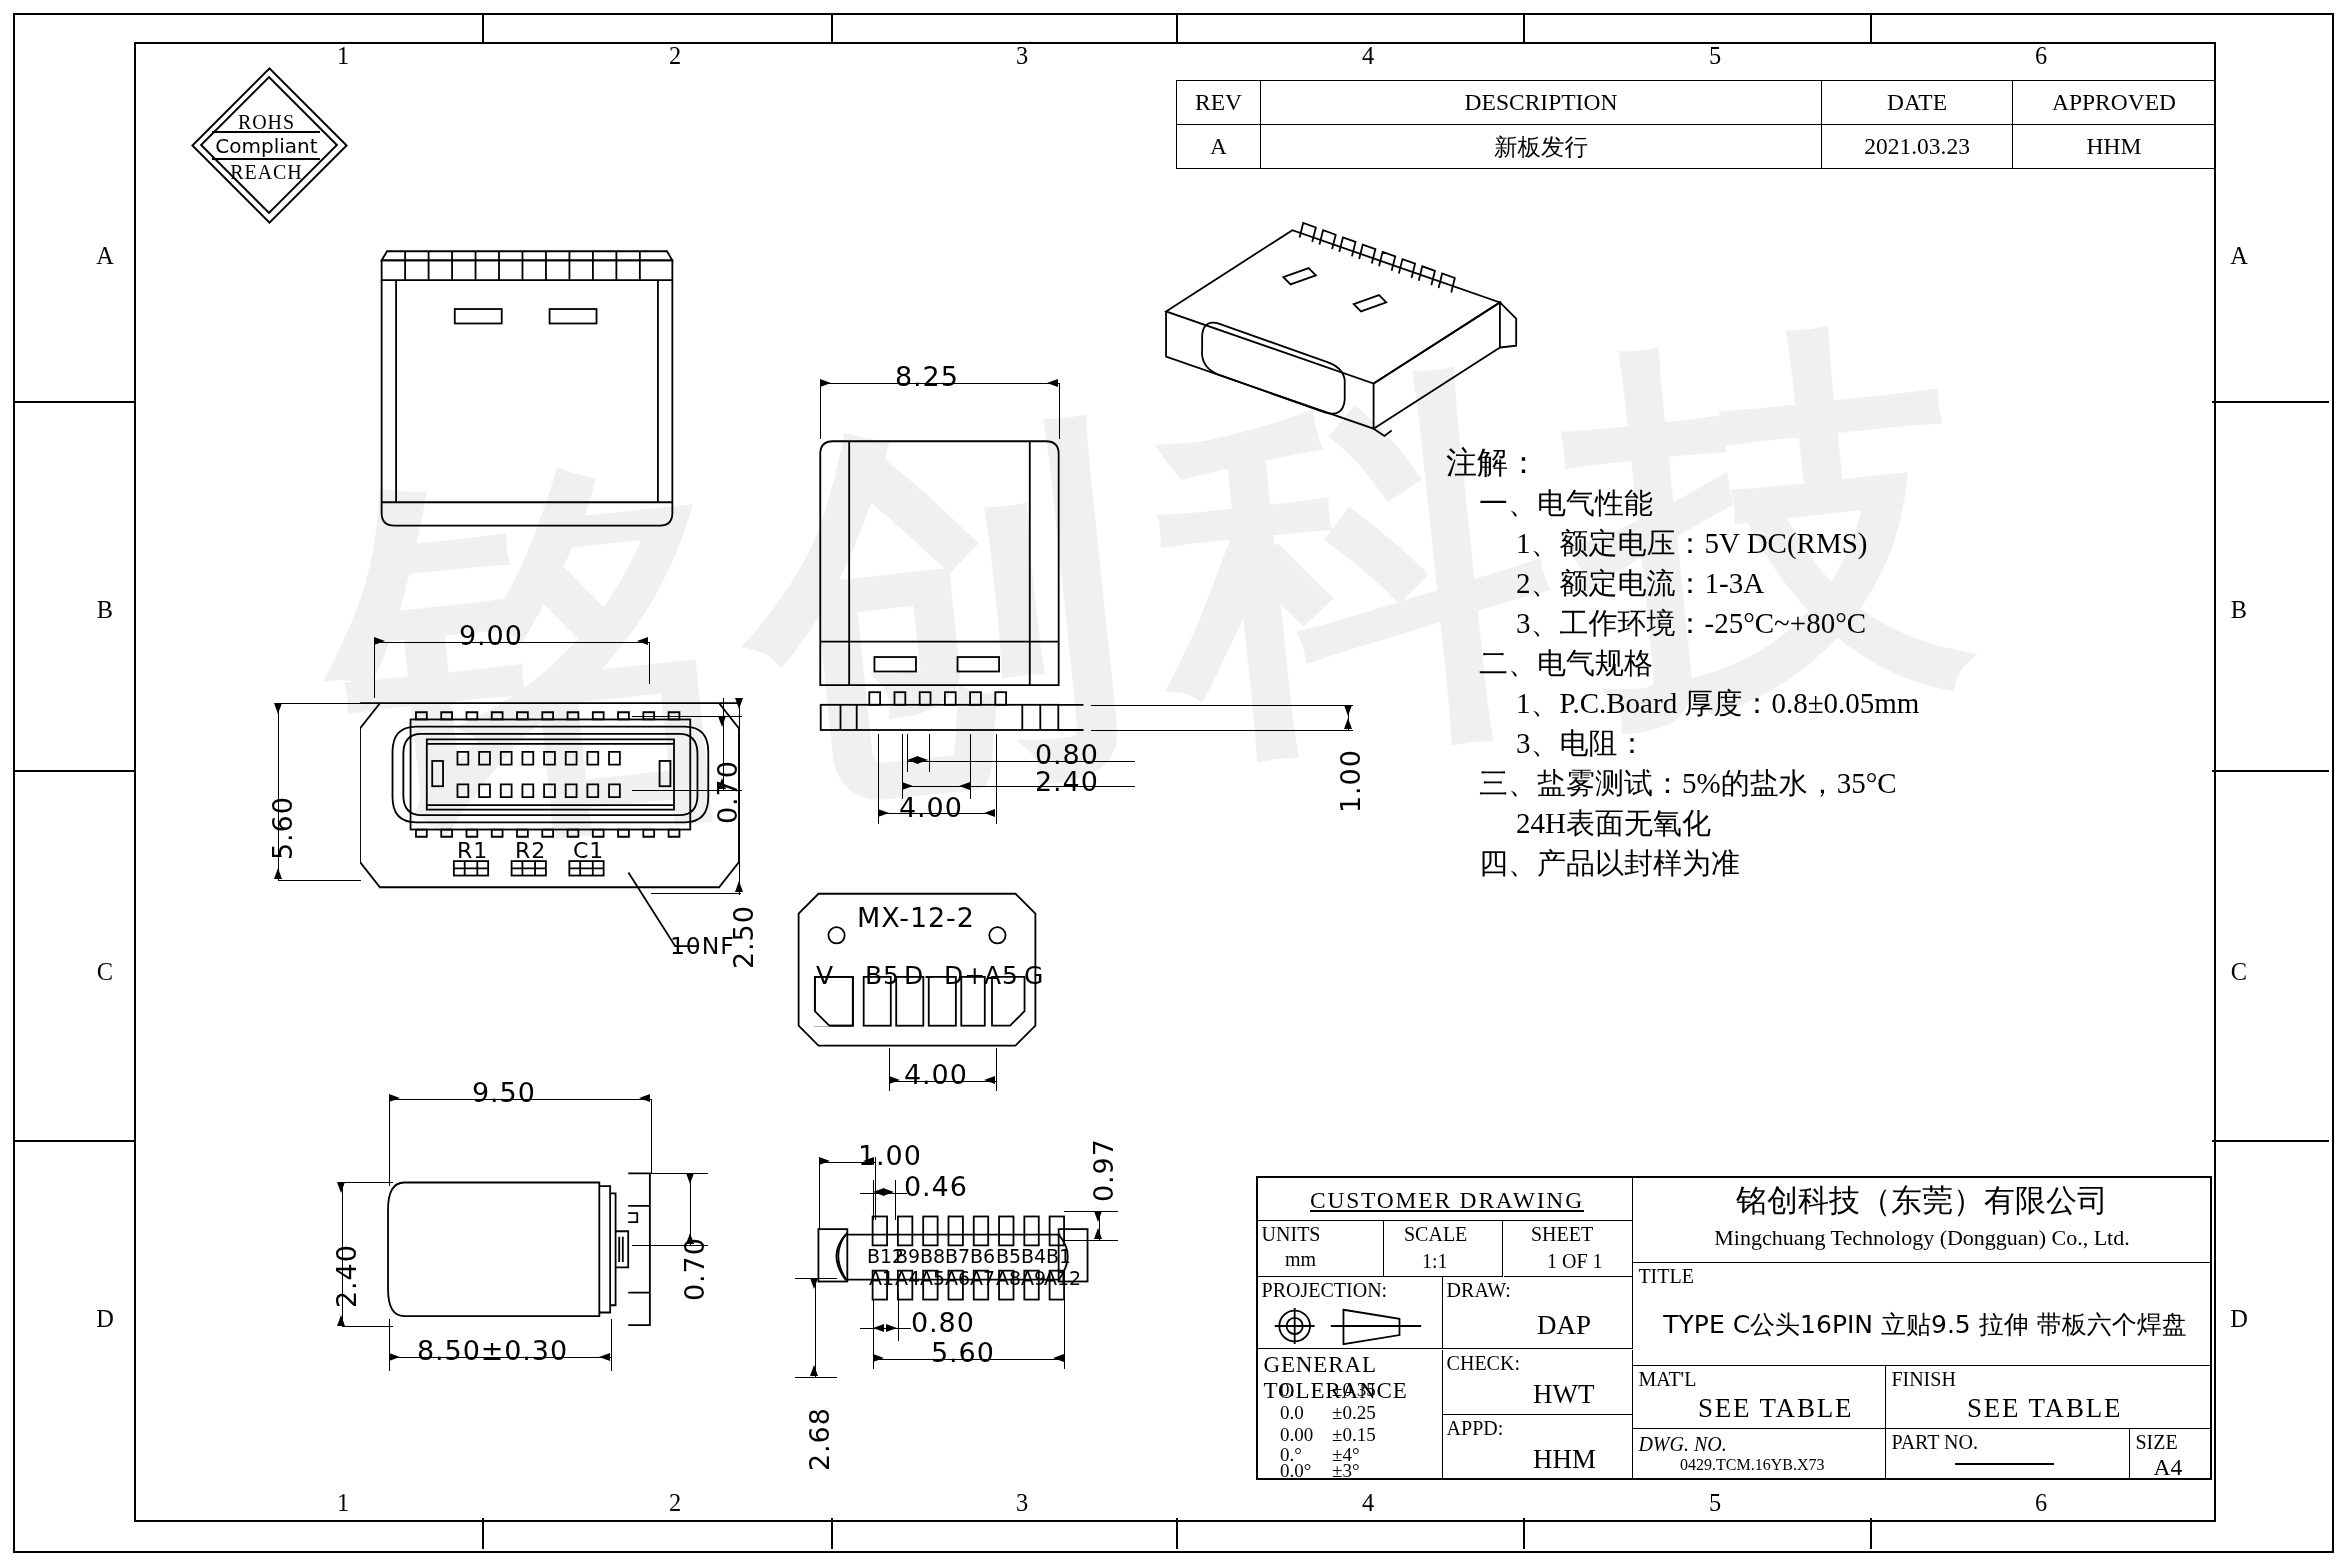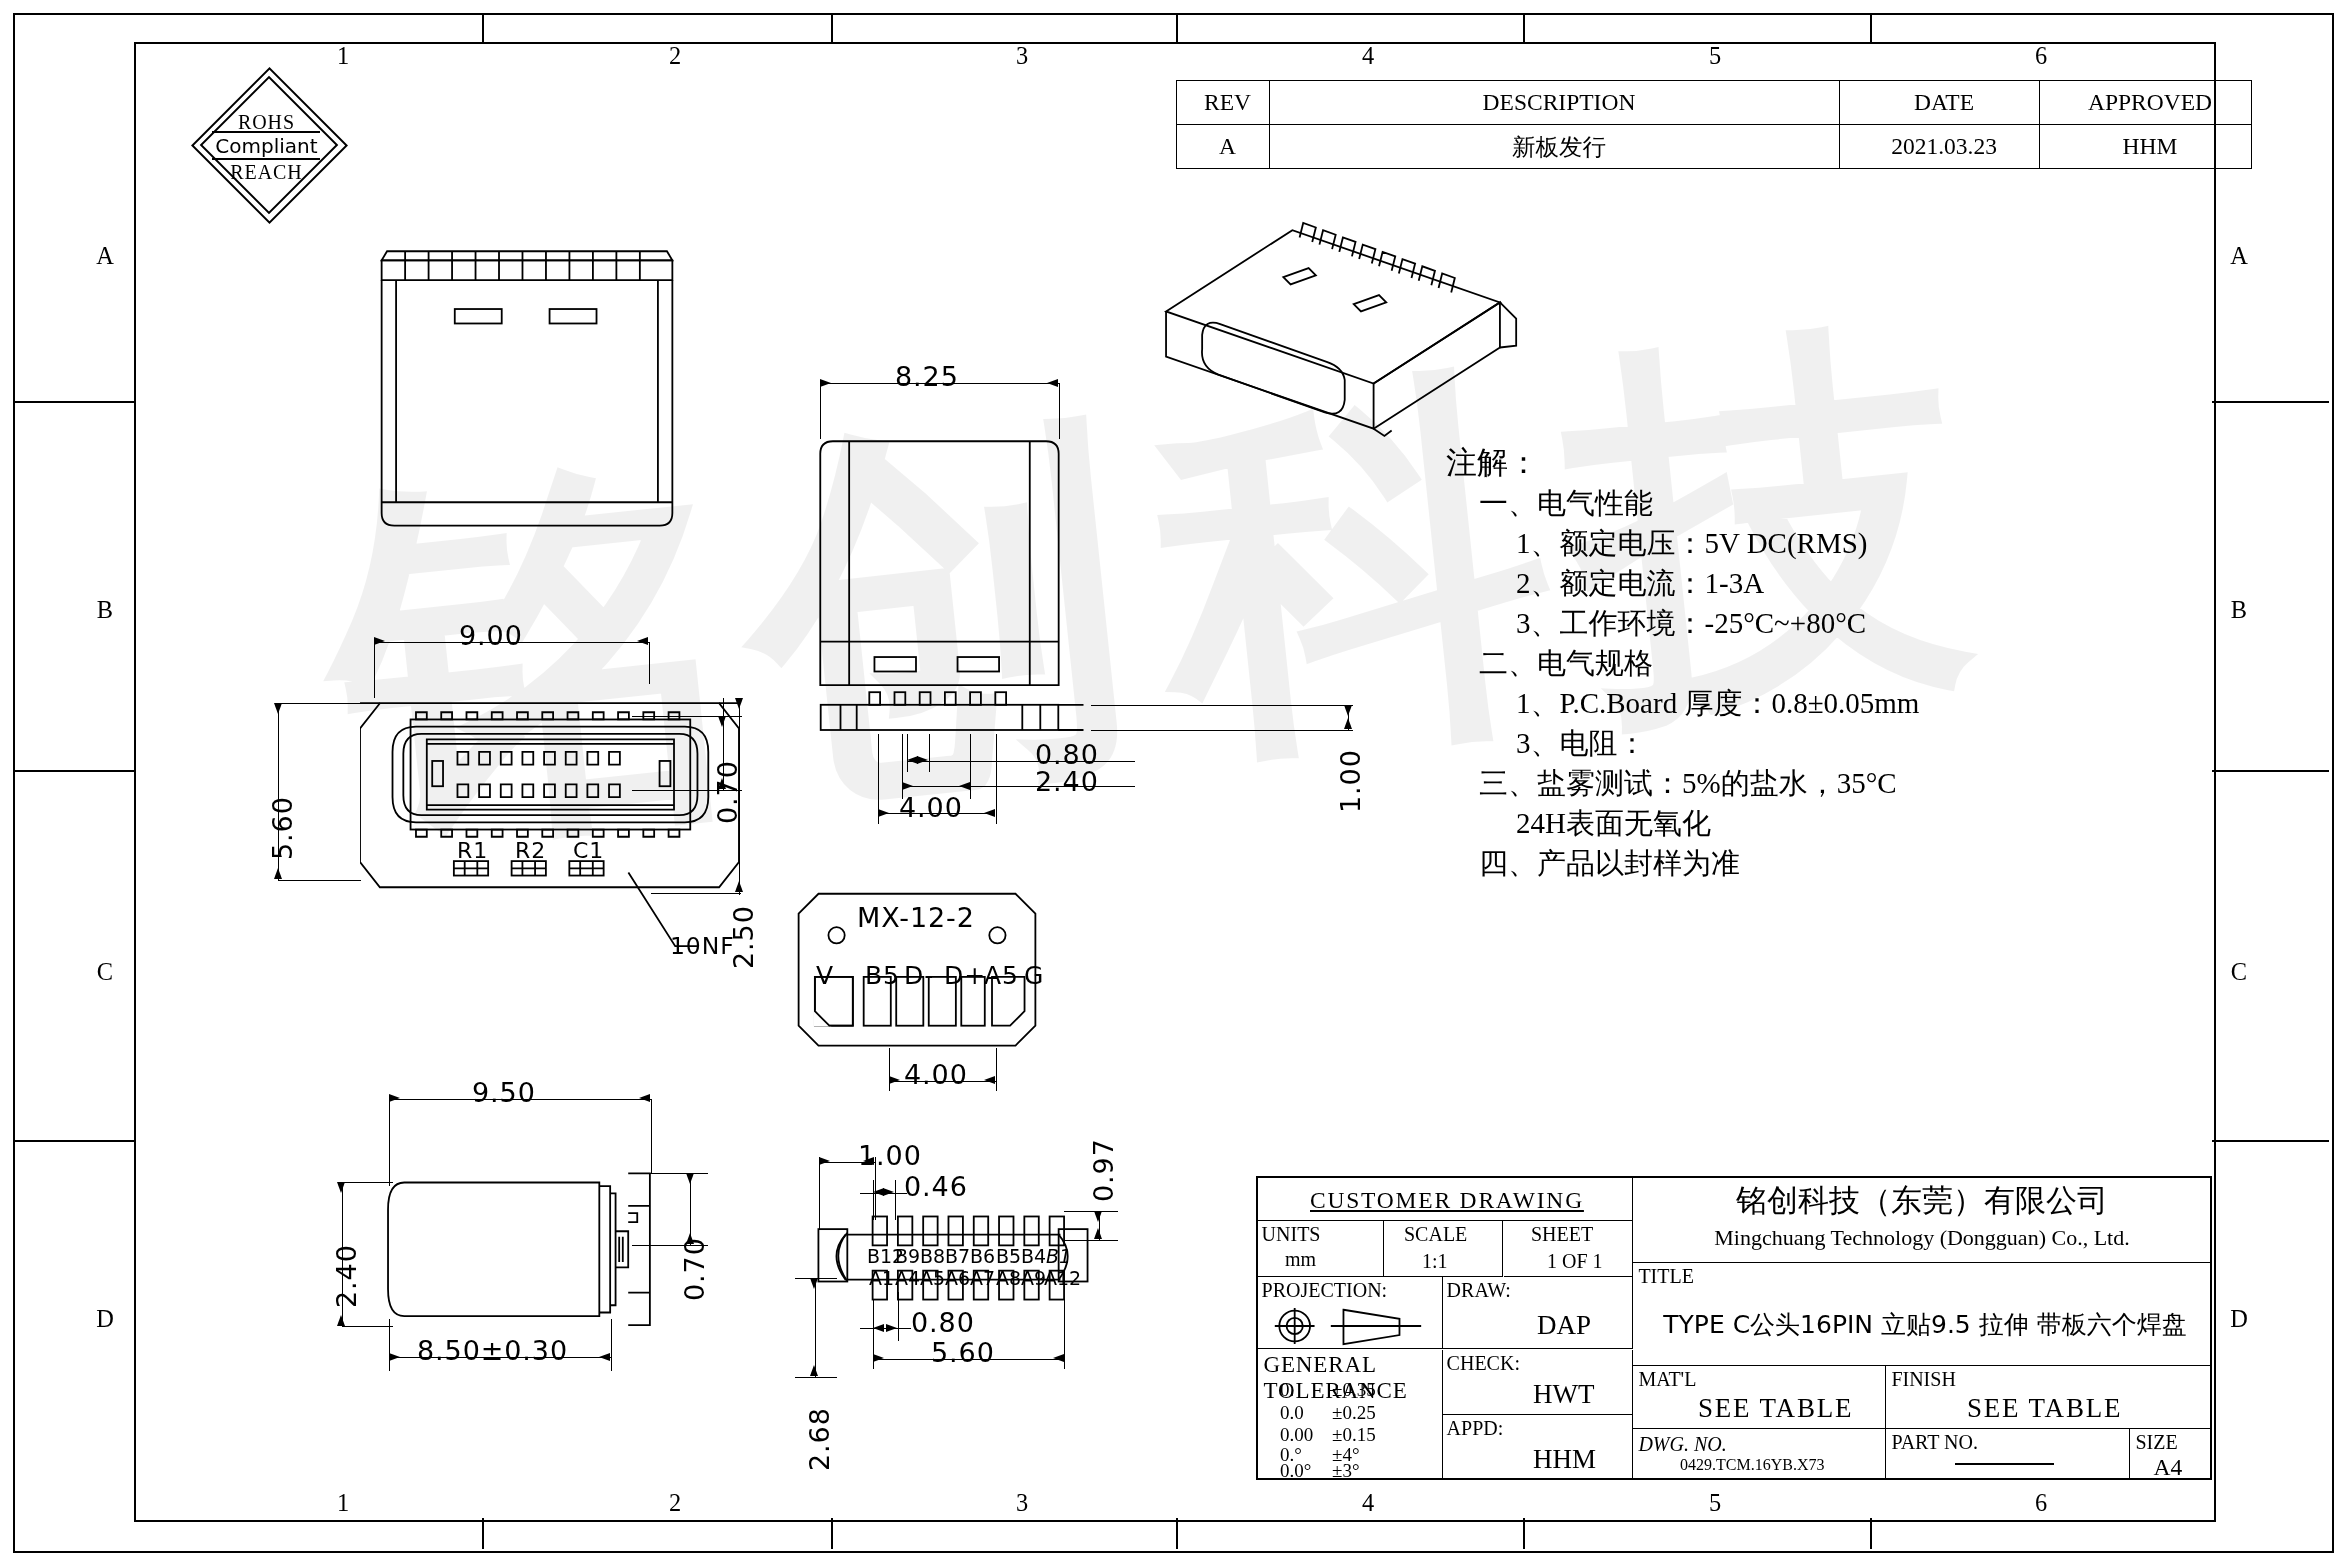--- a/index.html
+++ b/index.html
@@ -23,21 +23,21 @@
   .zone-row-l{left:87px;width:36px;}
   .zone-row-r{left:2221px;width:36px;}
 
   
   .tbl{position:absolute;border-collapse:collapse;}
   .tbl td{border:1.8px solid #000;padding:0;text-align:center;vertical-align:middle;
           font-size:22.6px;font-family:"Liberation Serif",serif;}
 
   
   #revblock{left:1176px;top:80px;}
-  #revblock td{font-size:23.5px;padding-left:9px;}
+  #revblock td{font-size:23.5px;}
 
   
   #rohs{left:176px;top:77px;width:181px;height:131px;}
   .diamond{position:absolute;border:2.7px solid #000;
            transform:rotate(45deg);}
   #dia1{left:38px;top:12.6px;width:107px;height:107px;}
   #dia2{left:44px;top:19px;width:94px;height:94px;}
   #rohs .t1{position:absolute;left:0;top:34px;width:181px;text-align:center;font-size:20px;letter-spacing:0.9px;}
   #rohs .t2{position:absolute;left:0;top:57px;width:181px;text-align:center;font-size:20px;
             font-family:"DejaVu Sans",sans-serif;letter-spacing:0px;}
@@ -494,21 +494,21 @@
   </svg>
 </div>
 
 <div class="lbl2" style="left:867px;top:1245px;">B12</div>
 <div class="lbl2" style="left:895px;top:1245px;">B9</div>
 <div class="lbl2" style="left:920px;top:1245px;">B8</div>
 <div class="lbl2" style="left:945px;top:1245px;">B7</div>
 <div class="lbl2" style="left:970px;top:1245px;">B6</div>
 <div class="lbl2" style="left:996px;top:1245px;">B5</div>
 <div class="lbl2" style="left:1021px;top:1245px;">B4</div>
-<div class="lbl2" style="left:1046px;top:1245px;font-style:italic;">B1</div>
+<div class="lbl2" style="left:1046px;top:1245px;">B1</div>
 
 <div class="lbl2" style="left:869px;top:1267px;">A1</div>
 <div class="lbl2" style="left:895px;top:1267px;">A4</div>
 <div class="lbl2" style="left:920px;top:1267px;">A5</div>
 <div class="lbl2" style="left:945px;top:1267px;">A6</div>
 <div class="lbl2" style="left:970px;top:1267px;">A7</div>
 <div class="lbl2" style="left:996px;top:1267px;">A8</div>
 <div class="lbl2" style="left:1021px;top:1267px;">A9</div>
 <div class="lbl2" style="left:1044px;top:1267px;">A12</div>
 

